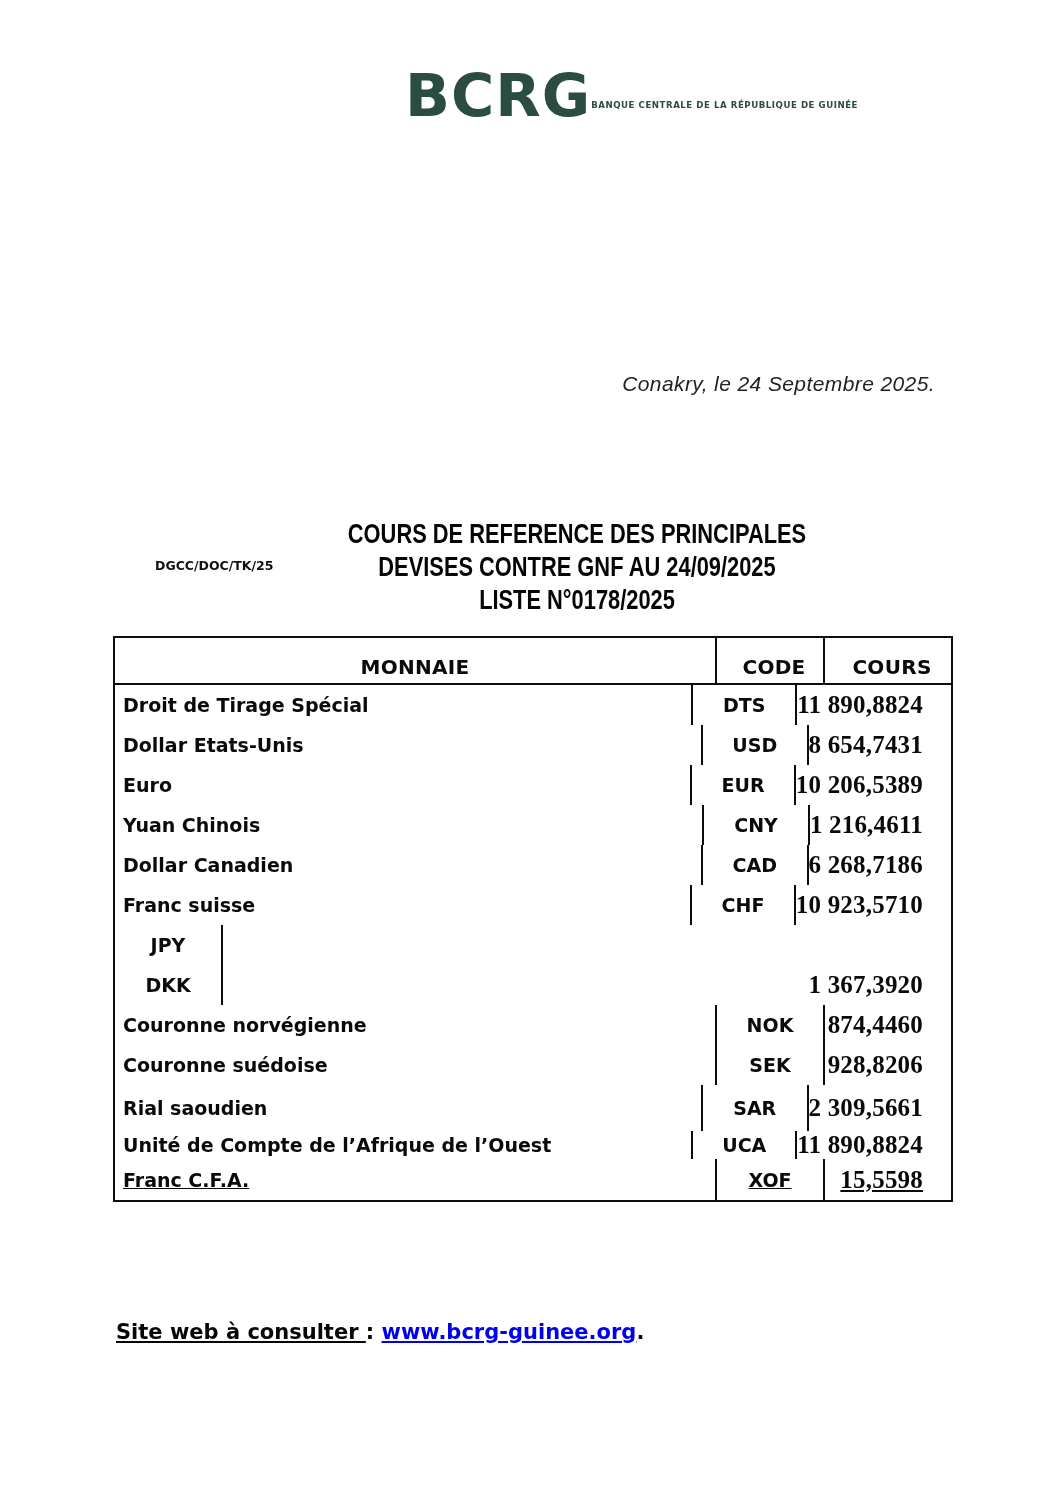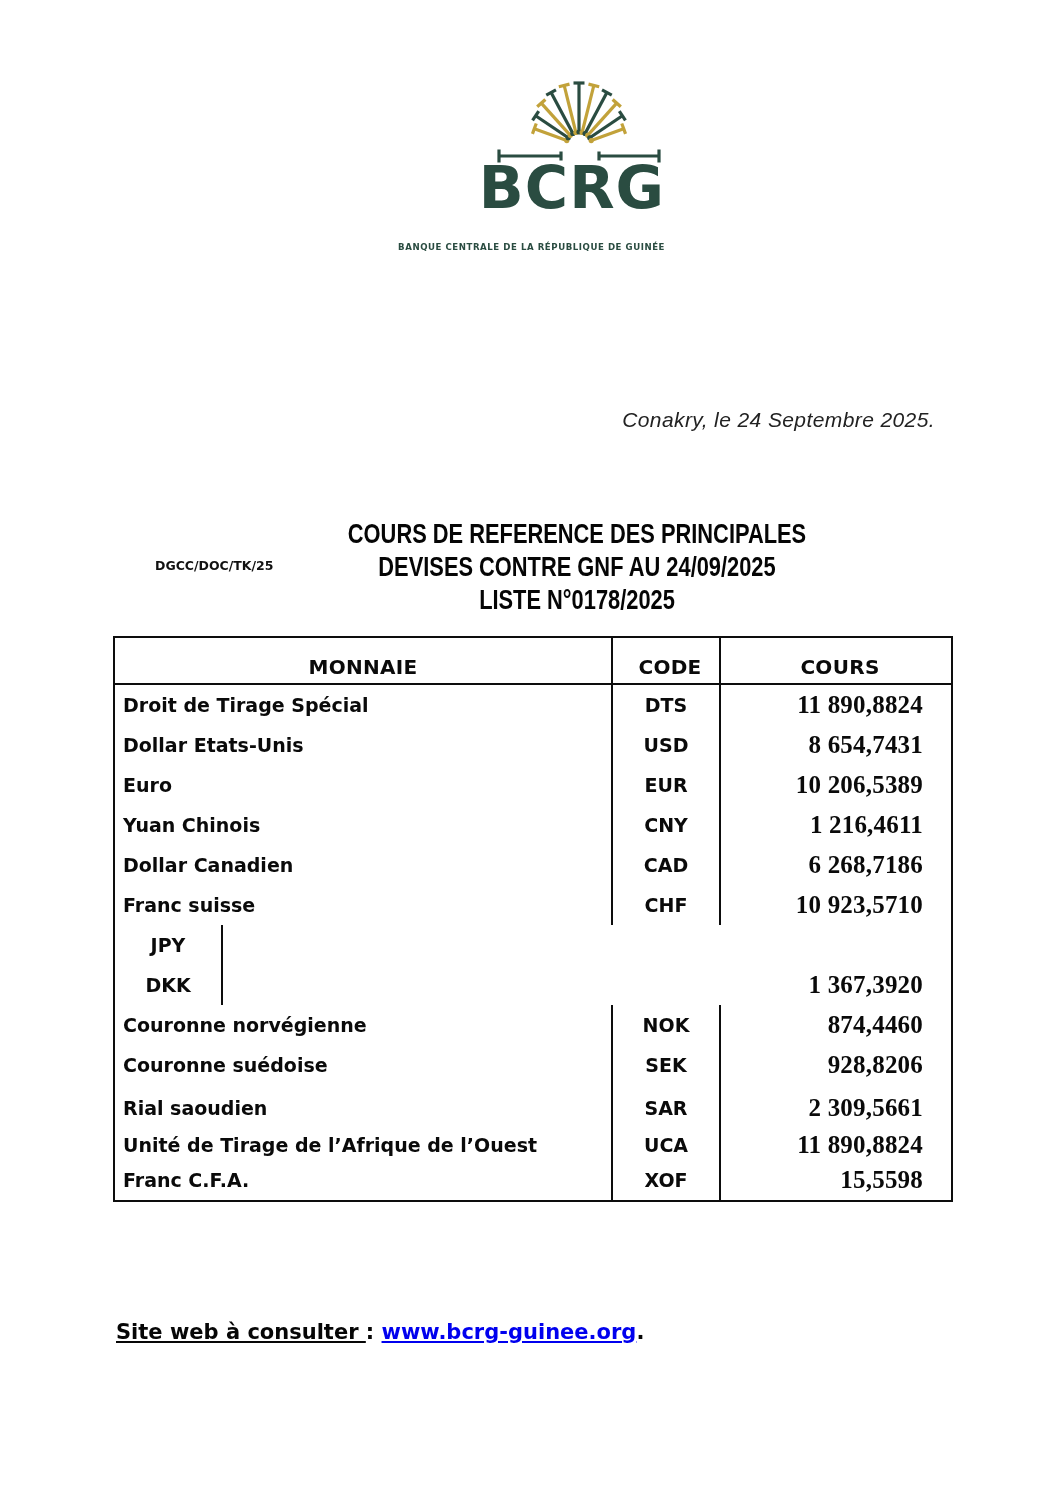--- a/index.html
+++ b/index.html
@@ -11,41 +11,40 @@
     font-family:"Liberation Sans", sans-serif;
     color:#0a0a0a;
     overflow:hidden;
     margin:0 auto;
   }
 
   
   .logo {
     position:absolute; top:72px; left:50%;
     width:260px; margin-left:-124px;
-    display:flex; flex-direction:column; align-items:flex-end;
+    display:flex; align-items:flex-start;
     text-align:center;
   }
   .logo-fan { display:block; }
   .logo-acronym {
     font-family:"DejaVu Sans", sans-serif;
     font-weight:bold; font-size:59px; line-height:52px;
     letter-spacing:1px; margin-top:-2px;
   }
   .logo-tagline {
     font-family:"DejaVu Sans", sans-serif;
     font-weight:bold; font-size:8.6px; letter-spacing:0.55px;
     margin-top:3px; white-space:nowrap;
   }
 
   
   .dateline {
     position:absolute; top:372px; right:123px;
     font-style:italic; font-size:21px; letter-spacing:0.4px;
     color:#222;
-    margin-top:36px;
   }
 
   
   .reference {
     position:absolute; top:558px; left:155px;
     font-family:"DejaVu Sans", sans-serif;
     font-weight:bold; font-size:12.5px; color:#111;
   }
 
   
@@ -61,37 +60,37 @@
   
   .rates-table {
     position:absolute; left:113px; top:636px;
     width:840px;
     border:2px solid #0d0d0d;
   }
   .tr { display:flex; align-items:stretch; }
   .td, .th {
     display:flex; align-items:center;
   }
-  .col-name  { width:498px; border-right:2px solid #0d0d0d; padding-left:8px; }
+  .col-name  { width:602px; border-right:2px solid #0d0d0d; padding-left:8px; }
   .col-code  { width:108px; border-right:2px solid #0d0d0d; justify-content:center; }
   .col-rate  { flex:1; justify-content:flex-end; padding-right:28px; }
 
   .thead { height:47px; border-bottom:2px solid #0d0d0d; }
   .thead .th {
     font-family:"DejaVu Sans", sans-serif;
     font-weight:bold; font-size:20px; letter-spacing:0.3px;
     align-items:flex-end; padding-bottom:4px;padding-left:8px;
   }
   .thead .col-name { justify-content:center; padding-left:0; }
   .thead .col-rate { justify-content:center; padding-right:0; }
 
   .tbody .tr { height:40px; }
   .tbody .tr.r-sar { height:46px; }
   .tbody .tr.r-uca { height:28px; }
-  .tbody .tr.r-xof { height:41px; }
+  .tbody .tr.r-xof { height:41px;text-decoration:underline; }
 
   .cell-name, .cell-code {
     font-family:"DejaVu Sans", sans-serif;
     font-weight:bold; font-size:19px; color:#0a0a0a;
     white-space:nowrap;
   }
   .cell-rate {
     font-family:"Liberation Serif", serif;
     font-weight:bold; font-size:25px; color:#0a0a0a;
     letter-spacing:0.2px; white-space:nowrap;
@@ -222,21 +221,21 @@
         <div class="td col-name cell-name">Couronne suédoise</div>
         <div class="td col-code cell-code">SEK</div>
         <div class="td col-rate cell-rate">928,8206</div>
       </div>
       <div class="tr r-sar">
         <div class="td col-name cell-name">Rial saoudien</div>
         <div class="td col-code cell-code">SAR</div>
         <div class="td col-rate cell-rate">2 309,5661</div>
       </div>
       <div class="tr r-uca">
-        <div class="td col-name cell-name">Unité de Tirage de l’Afrique de l’Ouest</div>
+        <div class="td col-name cell-name">Unité de Compte de l’Afrique de l’Ouest</div>
         <div class="td col-code cell-code">UCA</div>
         <div class="td col-rate cell-rate">11 890,8824</div>
       </div>
       <div class="tr r-xof">
         <div class="td col-name cell-name">Franc C.F.A.</div>
         <div class="td col-code cell-code">XOF</div>
         <div class="td col-rate cell-rate">15,5598</div>
       </div>
     </div>
   </div>

